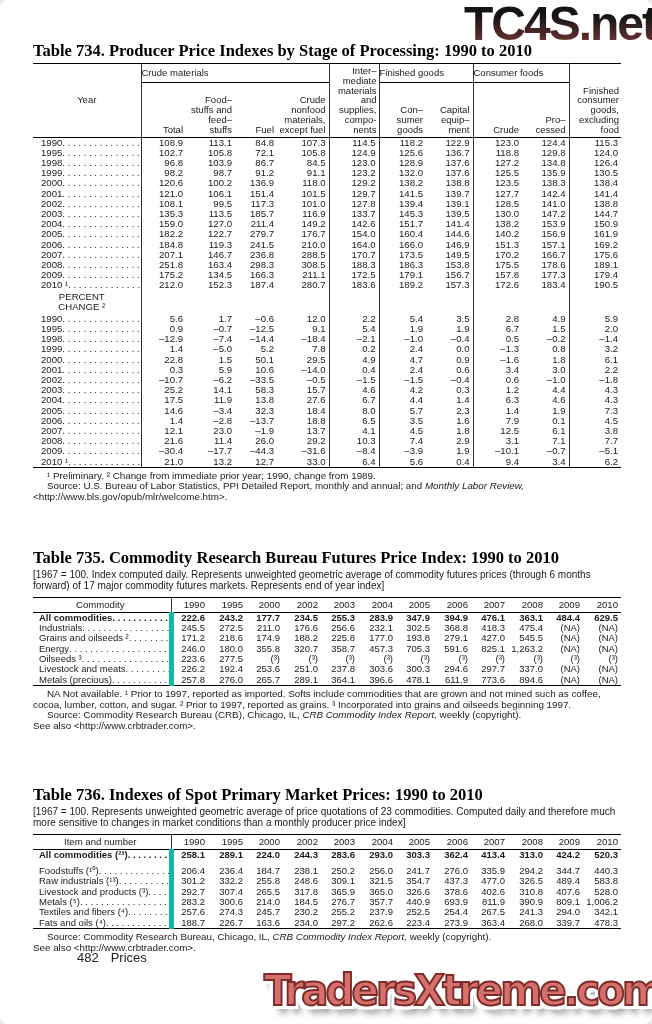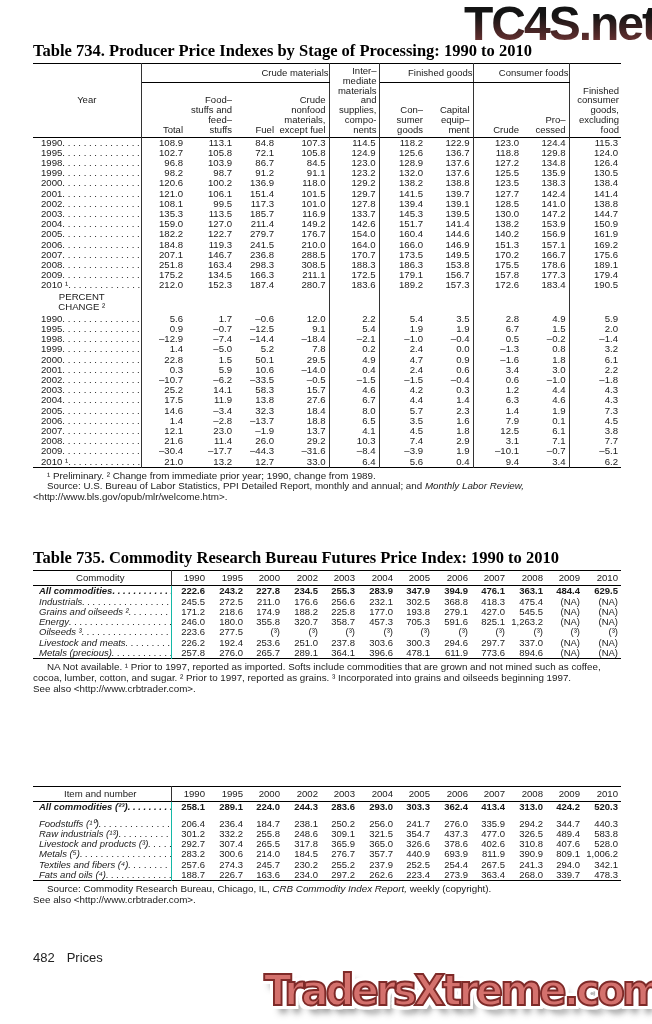--- a/index.html
+++ b/index.html
@@ -1,19 +1,19 @@
 <!DOCTYPE html>
 <html><head>
 <meta charset="utf-8">
 <style>
   html,body{margin:0;padding:0;background:#e8e8e8;}
   .page{
     position:relative;width:652px;height:1024px;background:#ffffff;
     overflow:hidden;margin:0 auto;
-    font-family:"Liberation Sans", sans-serif;color:#1a1a1a;
+    font-family:"Liberation Sans", sans-serif;color:#1a1a1a;border-radius:8px;
   }
   
   .wm-top{
     position:absolute;top:-4px;right:-4px;z-index:5;
     font-family:"Liberation Sans", sans-serif;font-weight:bold;
     font-size:48px;letter-spacing:-2px;
     background:linear-gradient(180deg,#141414 35%,#5a2c2c 75%,#96554f 100%);
     -webkit-background-clip:text;background-clip:text;color:transparent;
   }
   .wm-mid{
@@ -56,47 +56,47 @@
   .stub .cellflex{display:flex;overflow:hidden;}
   .stub .lbl{white-space:nowrap;}
   .stub .dots{flex:1;overflow:hidden;white-space:nowrap;color:#1a1a1a;}
   .stub .dots::after{content:" . . . . . . . . . . . . . . . . . . . . . . . . . . . . . .";}
   tr.bold td{font-weight:bold;}
   tr.gap td{padding-top:6px;}
   .sep{border-right:1px solid #333;}
   
   #t734{font-size:9.6px;line-height:10.2px;}
   #t734 thead th{font-size:9.5px;line-height:9.8px;vertical-align:bottom;}
-  #t734 .grp{text-align:right;border-bottom:1px solid #000;vertical-align:middle;padding:2px 0;}
+  #t734 .grp{text-align:left;border-bottom:1px solid #000;vertical-align:middle;padding:2px 0;}
   #t734 .year-h{text-align:center;vertical-align:middle;}
   #t734 .tall-top{vertical-align:top;text-align:right;padding:2px 2px 2px 0;}
   #t734 .tall-bot{vertical-align:bottom;text-align:right;padding:0 2px 2px 0;}
   #t734 .colh{text-align:right;padding:0 3px 2px 0;}
   #t734 tbody td:first-child{border-right:1px solid #333;}
   #t734 tbody td:nth-child(5),
   #t734 tbody td:nth-child(6),
   #t734 tbody td:nth-child(8),
   #t734 tbody td:nth-child(10){border-right:1px solid #333;}
   #t734 .stub{padding-left:8px;}
   #t734 tbody.mid{border-bottom:none;}
   #t734 tbody.pct{border-bottom:none;margin-top:48px;}
   .pct-stub{text-align:center;font-size:9.6px;line-height:10.6px;padding:1px 10px 1px 0;}
   
   #t735,#t736{font-size:9.5px;line-height:10.3px;}
   #t735 thead th,#t736 thead th{font-size:9.6px;padding:2px 3px 2px 0;}
   #t735 .stub-h,#t736 .stub-h{text-align:center;}
-  #t735 tbody td:first-child,#t736 tbody td:first-child{border-right:1px solid #14b8a6;font-style:italic;}
+  #t735 tbody td:first-child,#t736 tbody td:first-child{border-right:5px solid #14b8a6;}
   #t735 .stub,#t736 .stub{padding-left:6px;}
   
   .fnotes{margin-top:3px;font-size:9.8px;line-height:10.6px;}
   .fn-ind{text-indent:14px;}
   .it{font-style:italic;}
   
   .footer{position:absolute;top:950px;left:33px;font-size:13px;color:#222;}
-  .footer .pgnum{margin-right:12px;}
+  .footer .pgnum{margin-right:12px;margin-left:44px;}
   .imprint{position:absolute;top:962px;right:40px;font-size:10.5px;color:#222;}
 </style>
 </head>
 <body>
 
 <div class="page">
 
   <div class="wm-top">TC4S.net</div>
   <div class="wm-bot">TradersXtreme.com</div>
 
@@ -703,20 +703,21 @@
 
     <div class="fnotes">
       <div class="fn-ind">¹ Preliminary. ² Change from immediate prior year; 1990, change from 1989.</div>
       <div class="fn-ind"><span>Source: U.S. Bureau of Labor Statistics, PPI Detailed Report, monthly and annual; and </span><span class="it">Monthly Labor Review,</span></div>
       <div>&lt;http://www.bls.gov/opub/mlr/welcome.htm&gt;.</div>
     </div>
   </div>
 
   <div class="block" id="blk735">
     <div class="tbl-title">Table 735. Commodity Research Bureau Futures Price Index: 1990 to 2010</div>
+    <div class="tbl-note">[1967 = 100. Index computed daily. Represents unweighted geometric average of commodity futures prices (through 6 months forward) of 17 major commodity futures markets. Represents end of year index]</div>
 
     <table id="t735">
       <colgroup>
         <col style="width:138px">
         <col style="width:37px">
           <col style="width:38px">
           <col style="width:37px">
           <col style="width:38px">
         <col style="width:37px">
           <col style="width:38px">
@@ -747,21 +748,21 @@
       <tbody>
           <tr class="bold">
             <td class="stub">
               <span class="cellflex">
                 <span class="lbl">All commodities</span>
                 <span class="dots"></span>
               </span>
             </td>
             <td class="num">222.6</td>
             <td class="num">243.2</td>
-            <td class="num">227.8</td>
+            <td class="num">177.7</td>
             <td class="num">234.5</td>
             <td class="num">255.3</td>
             <td class="num">283.9</td>
             <td class="num">347.9</td>
             <td class="num">394.9</td>
             <td class="num">476.1</td>
             <td class="num">363.1</td>
             <td class="num">484.4</td>
             <td class="num">629.5</td>
           </tr>
@@ -883,25 +884,28 @@
             <td class="num">773.6</td>
             <td class="num">894.6</td>
             <td class="num">(NA)</td>
             <td class="num">(NA)</td>
           </tr>
         </tbody>
     </table>
 
     <div class="fnotes">
       <div class="fn-ind">NA Not available. ¹ Prior to 1997, reported as imported. Softs include commodities that are grown and not mined such as coffee, cocoa, lumber, cotton, and sugar. ² Prior to 1997, reported as grains. ³ Incorporated into grains and oilseeds beginning 1997.</div>
+      <div class="fn-ind"><span>Source: Commodity Research Bureau (CRB), Chicago, IL, </span><span class="it">CRB Commodity Index Report,</span><span> weekly (copyright).</span></div>
       <div>See also &lt;http://www.crbtrader.com&gt;.</div>
     </div>
   </div>
 
   <div class="block" id="blk736">
+    <div class="tbl-title">Table 736. Indexes of Spot Primary Market Prices: 1990 to 2010</div>
+    <div class="tbl-note">[1967 = 100. Represents unweighted geometric average of price quotations of 23 commodities. Computed daily and therefore much more sensitive to changes in market conditions than a monthly producer price index]</div>
 
     <table id="t736">
       <colgroup>
         <col style="width:138px">
         <col style="width:37px">
           <col style="width:38px">
           <col style="width:37px">
           <col style="width:38px">
         <col style="width:37px">
           <col style="width:38px">

